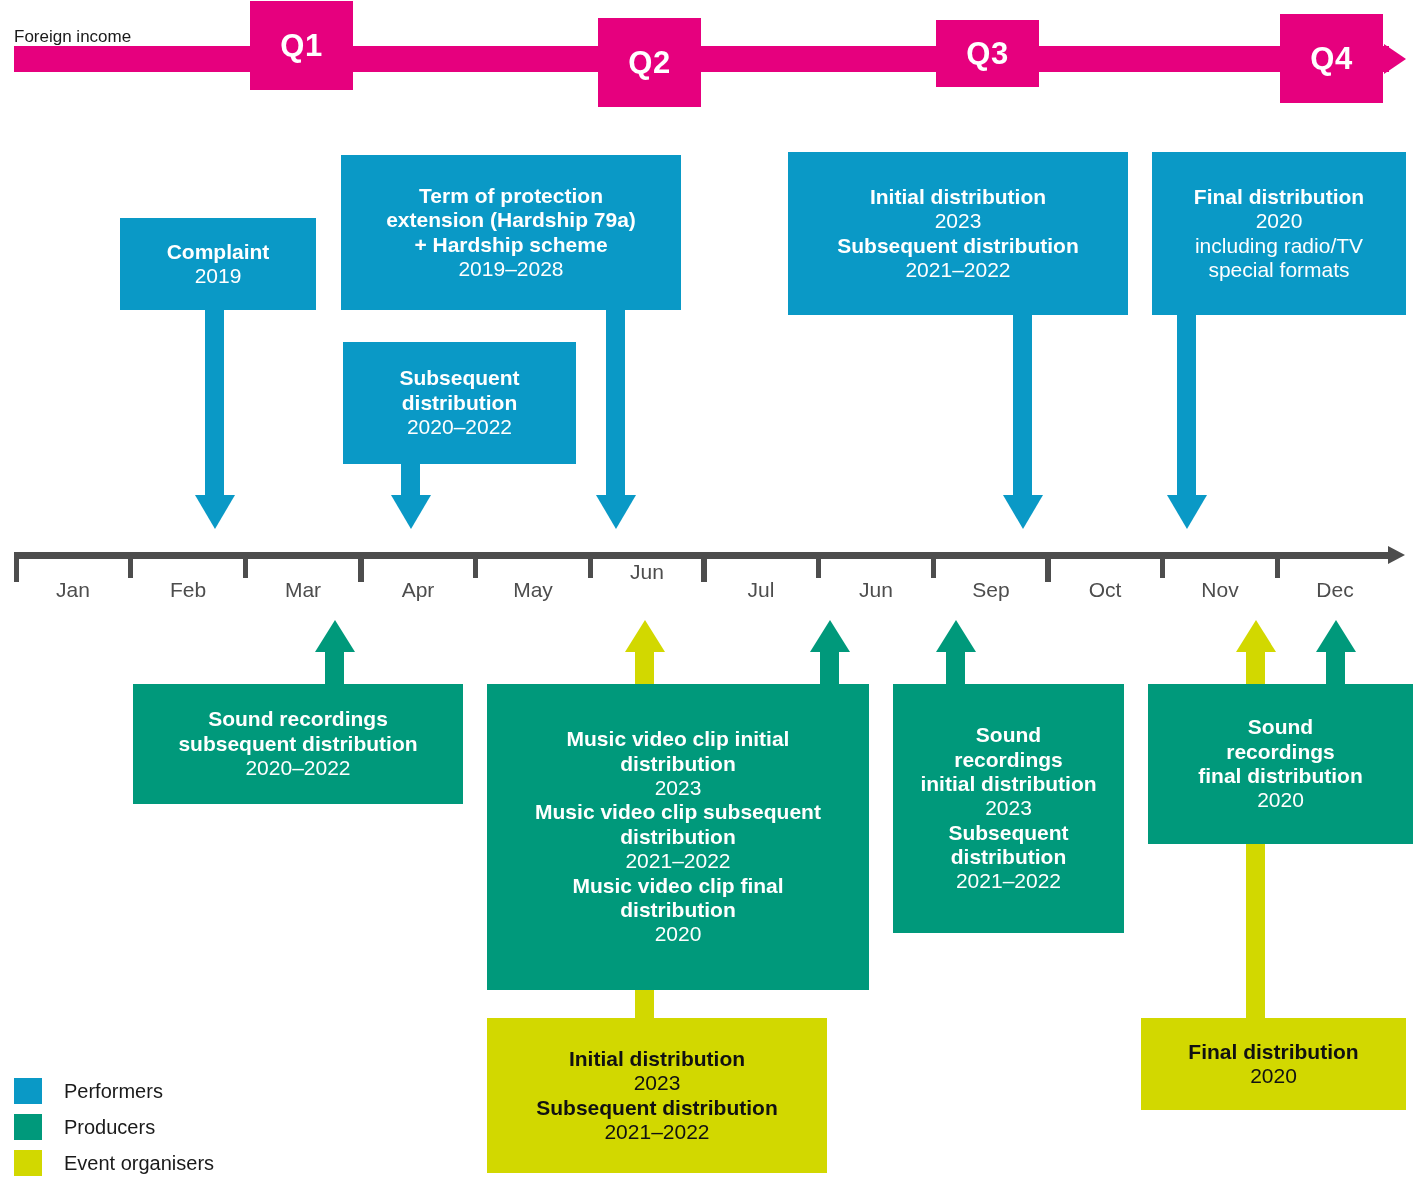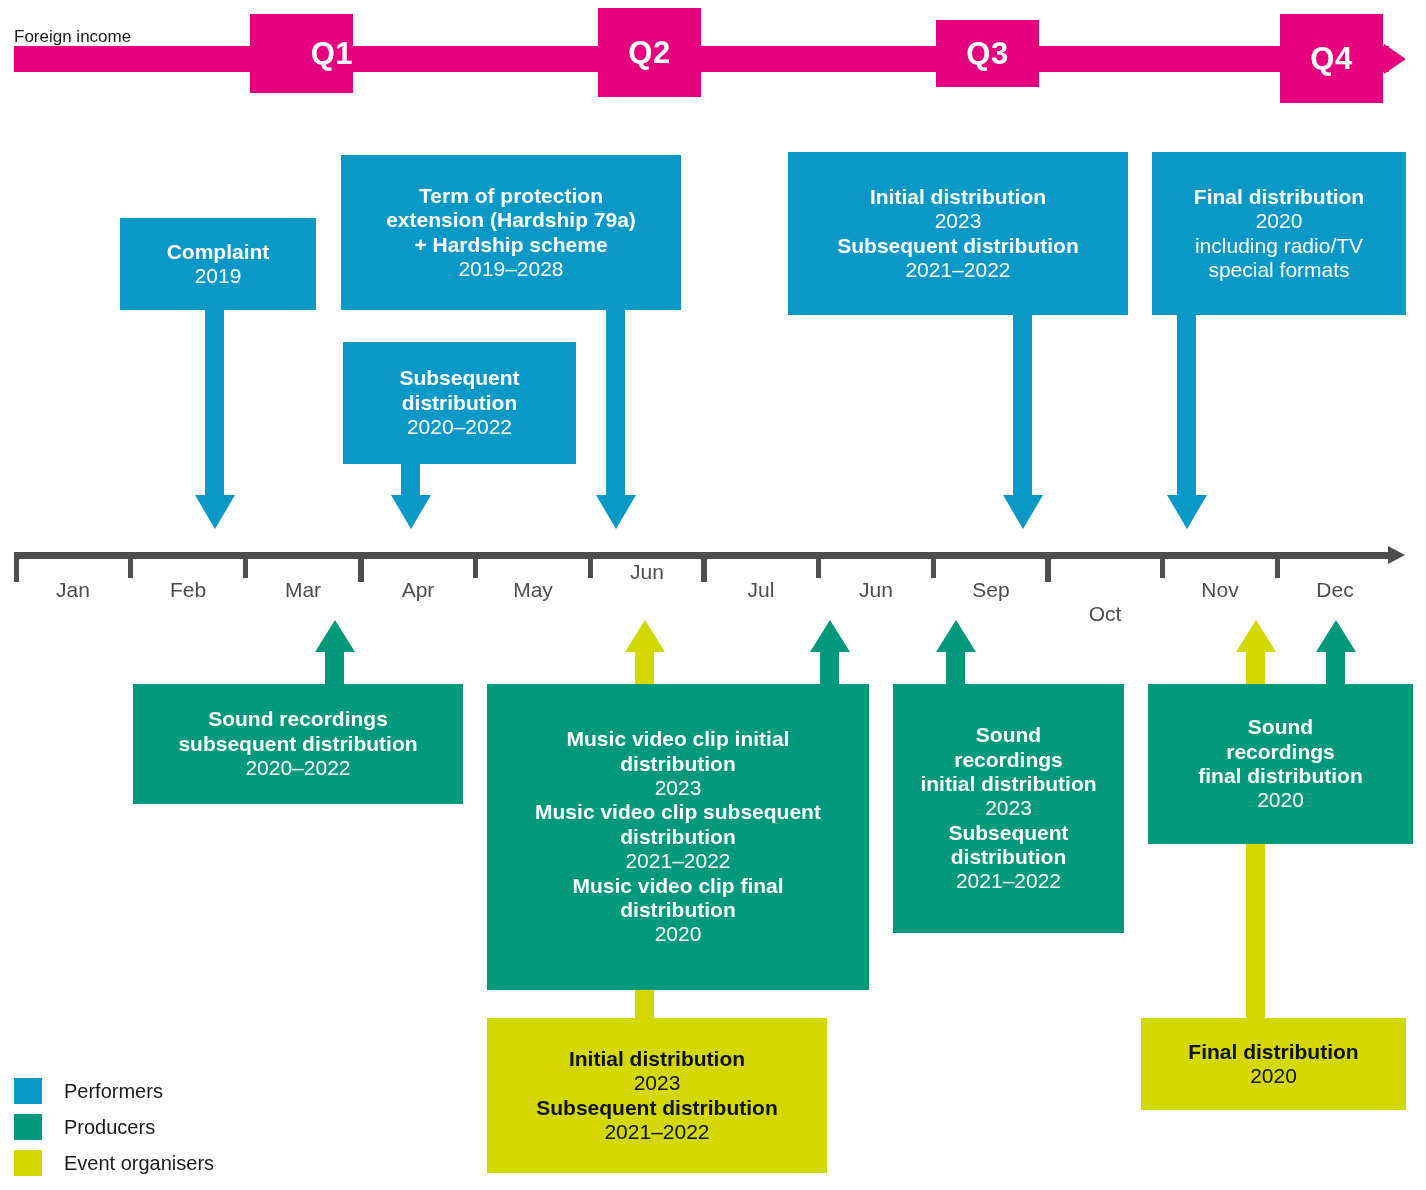--- a/index.html
+++ b/index.html
@@ -43,24 +43,24 @@
 <body>
 
 <div id="stage">
 
   <div class="abs foreign-label" style="left:14px;top:27px;">Foreign income</div>
 
   <div class="abs qbar" style="left:14px;top:46px;width:1375px;height:26px;"></div>
 
   <div class="abs" style="left:1384px;top:44px;width:0;height:0;border-top:15px solid transparent;border-bottom:15px solid transparent;border-left:22px solid #E6007E;"></div>
 
-  <div class="abs qbox" style="left:250px;top:14px;width:103px;height:79px;justify-content:flex-end;">
+  <div class="abs qbox" style="left:250px;top:1px;width:103px;height:89px;">
     <span>Q1</span>
   </div>
-  <div class="abs qbox" style="left:598px;top:8px;width:103px;height:89px;">
+  <div class="abs qbox" style="left:598px;top:18px;width:103px;height:89px;">
     <span>Q2</span>
   </div>
   <div class="abs qbox" style="left:936px;top:14px;width:103px;height:67px;margin-top:6px;">
     <span>Q3</span>
   </div>
   <div class="abs qbox" style="left:1280px;top:14px;width:103px;height:89px;">
     <span>Q4</span>
   </div>
 
   <div class="abs" style="left:205px;top:308px;width:19px;height:190px;background:#0A99C6;"></div>
@@ -128,21 +128,21 @@
 
   <div class="mlabel" style="left:16px;top:578px;width:114px;">Jan</div>
   <div class="mlabel" style="left:131px;top:578px;width:114px;">Feb</div>
   <div class="mlabel" style="left:246px;top:578px;width:114px;">Mar</div>
   <div class="mlabel" style="left:361px;top:578px;width:114px;">Apr</div>
   <div class="mlabel" style="left:476px;top:578px;width:114px;">May</div>
   <div class="mlabel" style="left:590px;top:560px;width:114px;">Jun</div>
   <div class="mlabel" style="left:704px;top:578px;width:114px;">Jul</div>
   <div class="mlabel" style="left:819px;top:578px;width:114px;">Jun</div>
   <div class="mlabel" style="left:934px;top:578px;width:114px;">Sep</div>
-  <div class="mlabel" style="left:1048px;top:578px;width:114px;margin-top:24px;">Oct</div>
+  <div class="mlabel" style="left:1048px;top:578px;width:114px;">Oct</div>
   <div class="mlabel" style="left:1163px;top:578px;width:114px;">Nov</div>
   <div class="mlabel" style="left:1278px;top:578px;width:114px;">Dec</div>
 
   <div class="abs" style="left:315px;top:620px;width:0;height:0;border-left:20px solid transparent;border-right:20px solid transparent;border-bottom:32px solid #00997B;"></div>
   <div class="abs" style="left:325px;top:650px;width:19px;height:36px;background:#00997B;"></div>
 
   <div class="abs" style="left:625px;top:620px;width:0;height:0;border-left:20px solid transparent;border-right:20px solid transparent;border-bottom:32px solid #D2D800;"></div>
   <div class="abs" style="left:635px;top:650px;width:19px;height:36px;background:#D2D800;"></div>
 
   <div class="abs" style="left:810px;top:620px;width:0;height:0;border-left:20px solid transparent;border-right:20px solid transparent;border-bottom:32px solid #00997B;"></div>

